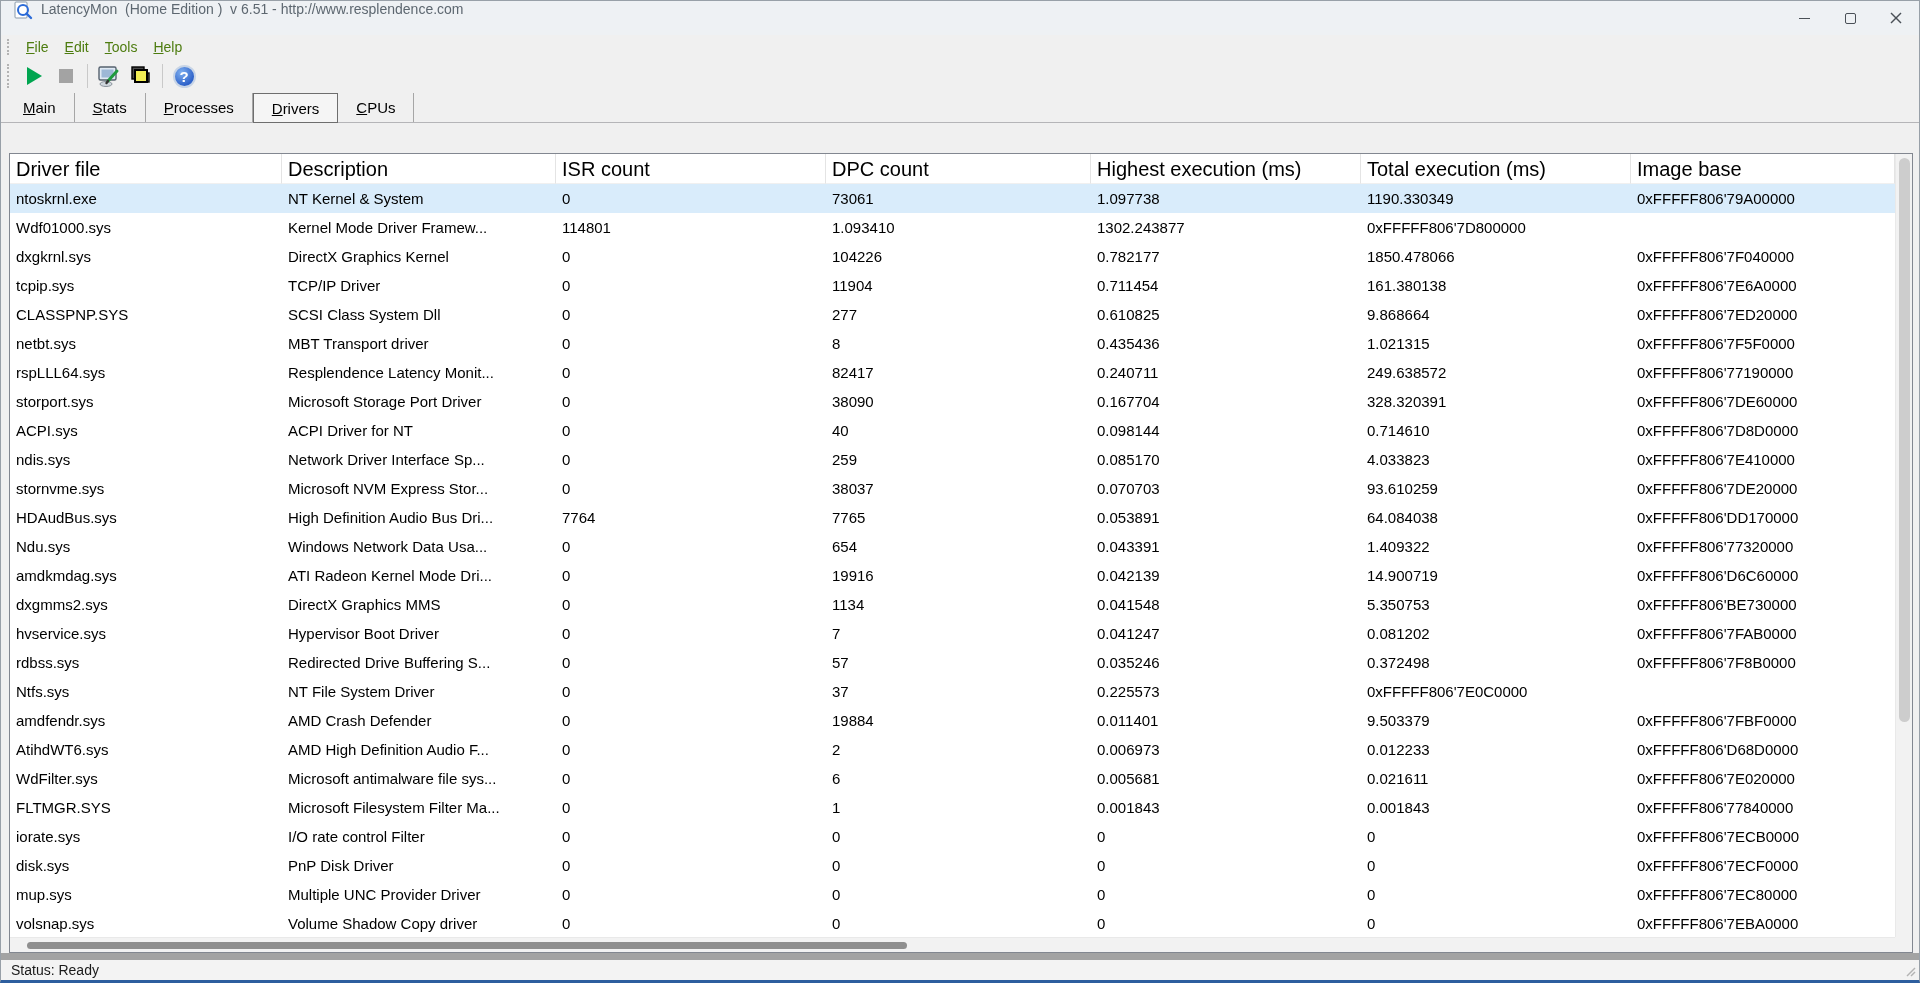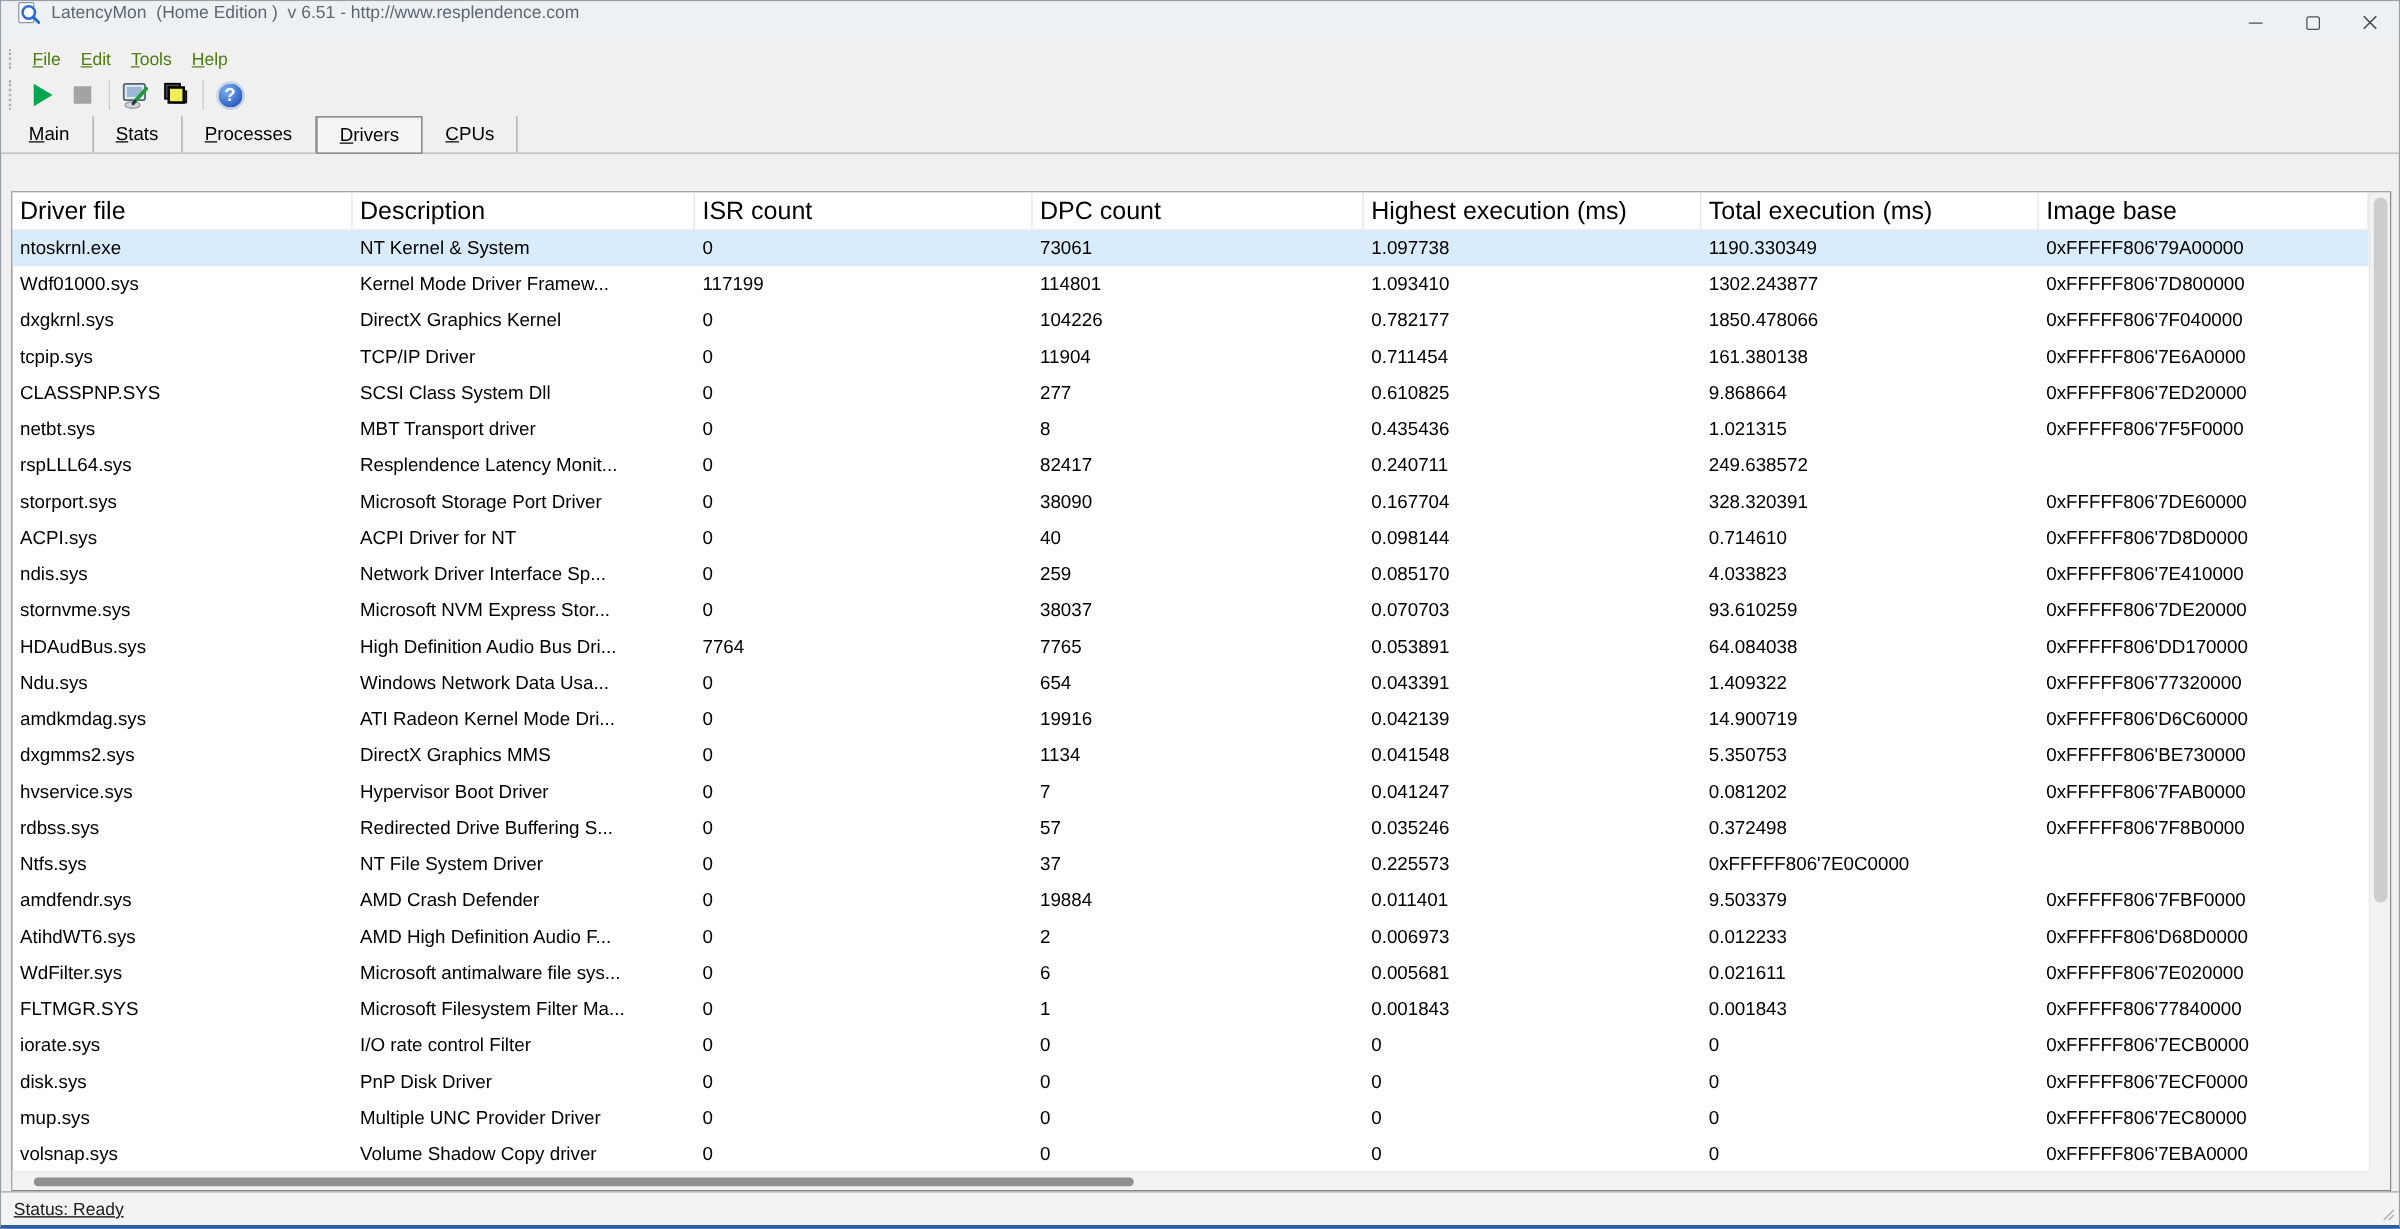--- a/index.html
+++ b/index.html
@@ -101,22 +101,22 @@
   .hscroll {
     position:absolute; left:0; right:17px; bottom:0; height:15px;
     background:#f2f2f2; border-top:1px solid #e9e9e9;
   }
   .hscroll-thumb { position:absolute; left:17px; top:4px; width:880px; height:7px; background:#8f8f8f; border-radius:4px; }
   .scroll-corner { position:absolute; right:0; bottom:0; width:17px; height:15px; background:#f2f2f2; }
 
   
   .statusbar {
     position:absolute; left:0; right:0; bottom:0; height:27px;
-    background:#f3f3f3; border-top:1px solid #a3a3a3;
-    display:flex; align-items:center; padding-left:10px;text-decoration:underline;
+    background:#f3f3f3; border-top:7px solid #a3a3a3;
+    display:flex; align-items:center; padding-left:10px;
   }
   .status-text { font-size:14px; color:#1a1a1a; }
   .resize-grip { position:absolute; right:3px; bottom:3px; }
 </style>
 </head>
 <body>
 
 <div class="window">
 
   <div class="titlebar">
@@ -207,21 +207,20 @@
           <div class="lv-cell">NT Kernel &amp; System</div>
           <div class="lv-cell">0</div>
           <div class="lv-cell">73061</div>
           <div class="lv-cell">1.097738</div>
           <div class="lv-cell">1190.330349</div>
           <div class="lv-cell">0xFFFFF806'79A00000</div>
         </div>
         <div class="lv-row">
           <div class="lv-cell">Wdf01000.sys</div>
           <div class="lv-cell">Kernel Mode Driver Framew...</div>
-          <div class="lv-cell">117199</div>
           <div class="lv-cell">114801</div>
           <div class="lv-cell">1.093410</div>
           <div class="lv-cell">1302.243877</div>
           <div class="lv-cell">0xFFFFF806'7D800000</div>
         </div>
         <div class="lv-row">
           <div class="lv-cell">dxgkrnl.sys</div>
           <div class="lv-cell">DirectX Graphics Kernel</div>
           <div class="lv-cell">0</div>
           <div class="lv-cell">104226</div>
@@ -256,20 +255,21 @@
           <div class="lv-cell">1.021315</div>
           <div class="lv-cell">0xFFFFF806'7F5F0000</div>
         </div>
         <div class="lv-row">
           <div class="lv-cell">rspLLL64.sys</div>
           <div class="lv-cell">Resplendence Latency Monit...</div>
           <div class="lv-cell">0</div>
           <div class="lv-cell">82417</div>
           <div class="lv-cell">0.240711</div>
           <div class="lv-cell">249.638572</div>
+          <div class="lv-cell">0xFFFFF806'77190000</div>
         </div>
         <div class="lv-row">
           <div class="lv-cell">storport.sys</div>
           <div class="lv-cell">Microsoft Storage Port Driver</div>
           <div class="lv-cell">0</div>
           <div class="lv-cell">38090</div>
           <div class="lv-cell">0.167704</div>
           <div class="lv-cell">328.320391</div>
           <div class="lv-cell">0xFFFFF806'7DE60000</div>
         </div>

